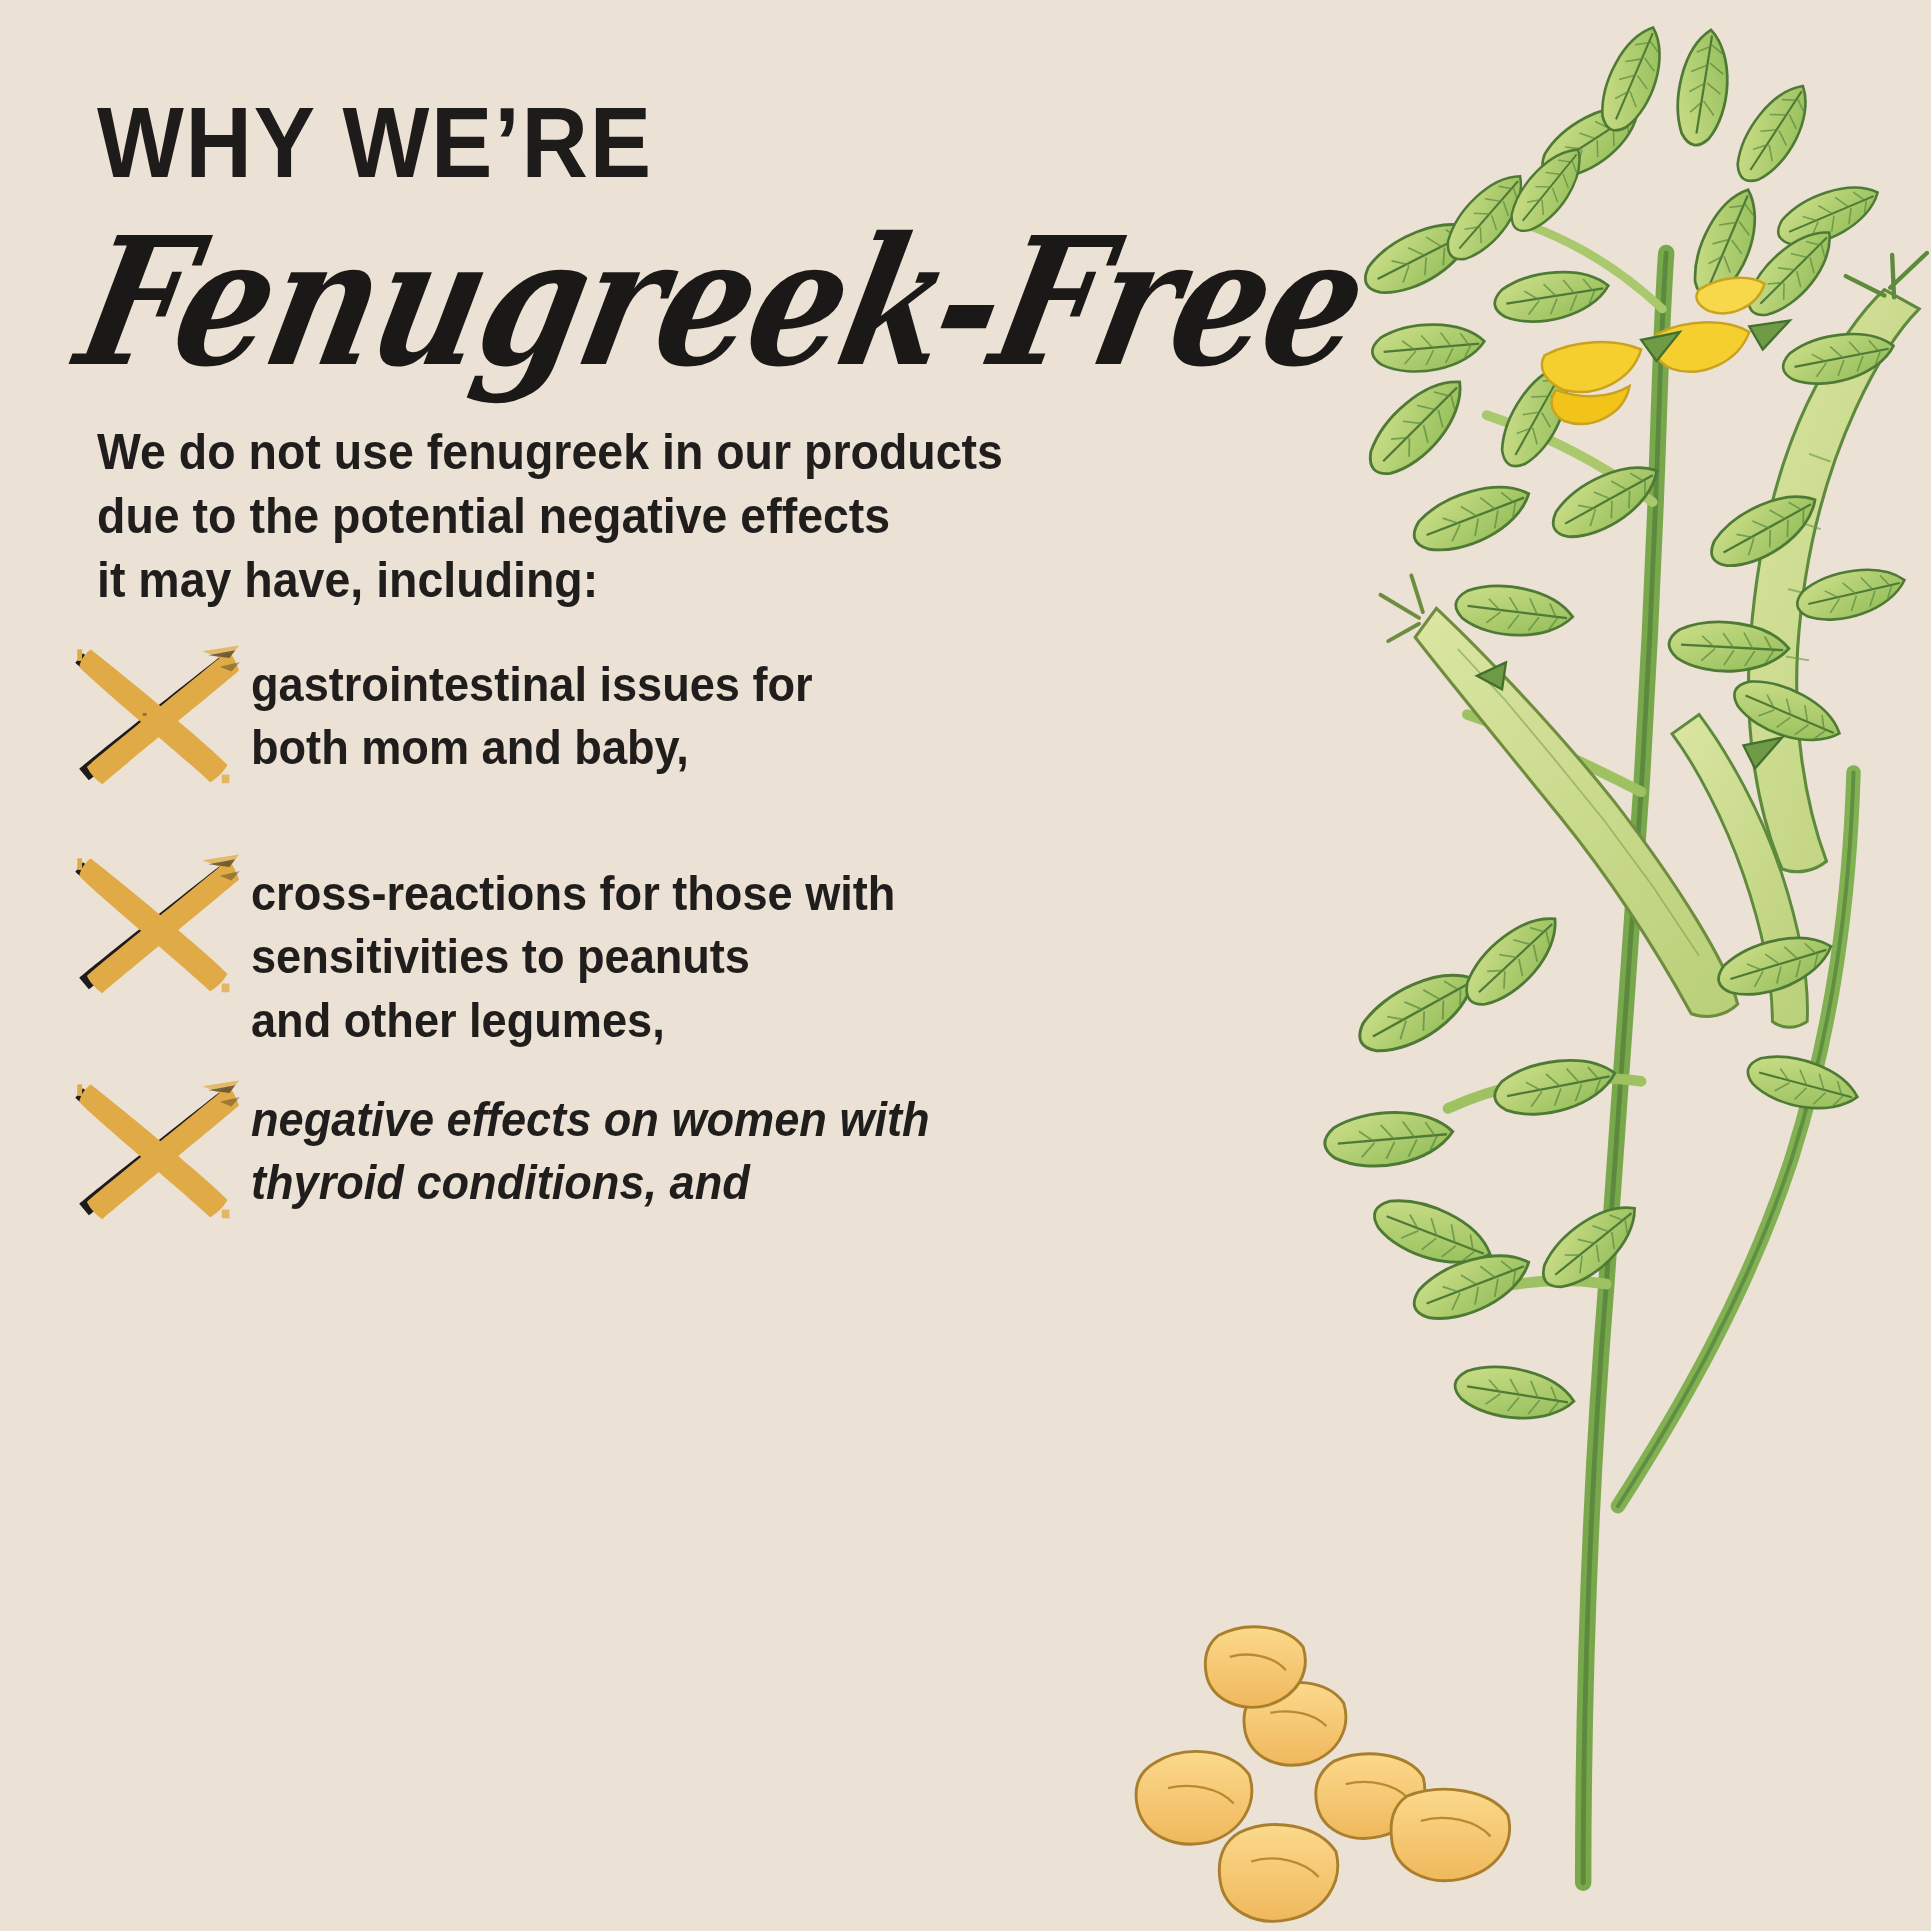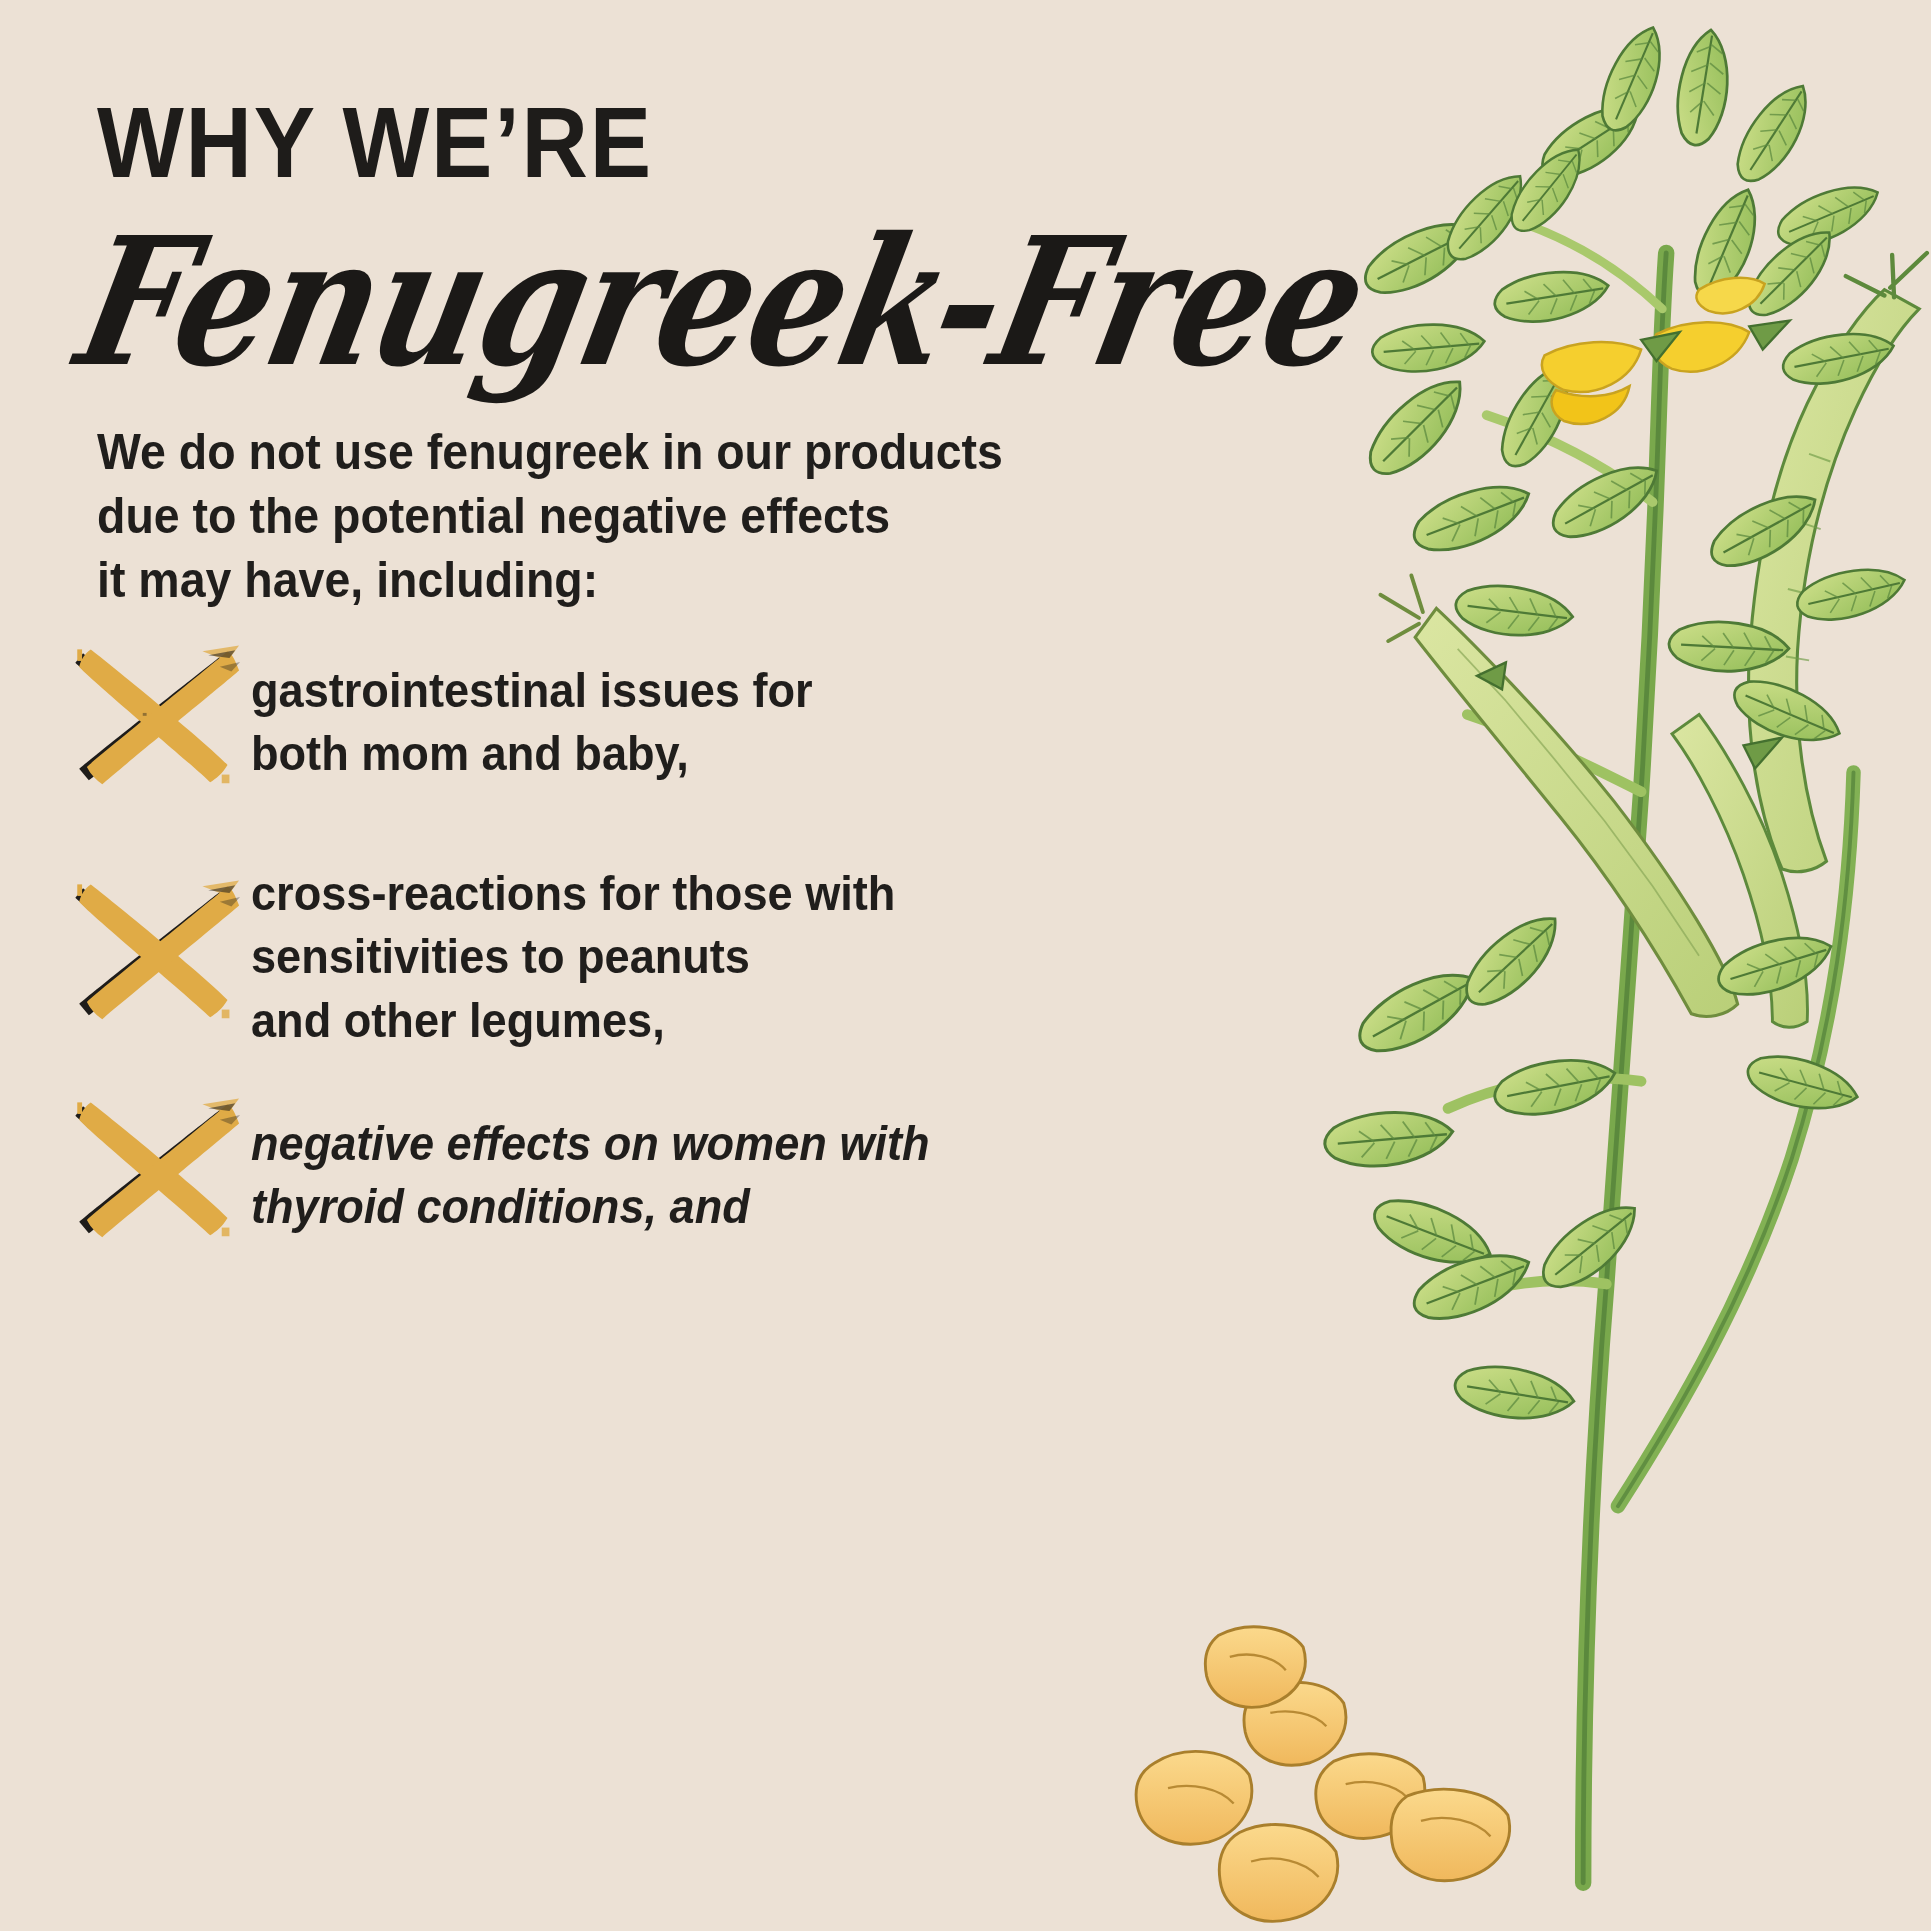--- a/index.html
+++ b/index.html
@@ -66,21 +66,21 @@
   
   .bullets {
     position: absolute;
     left: 58px;
     top: 632px;
     width: 966px;
   }
   .bullet {
     position: relative;
     display: flex;
-    align-items: center;
+    align-items: flex-start;
     margin-bottom: 46px;
     min-height: 154px;
   }
   .xmark {
     position: relative;
     flex: 0 0 auto;
     width: 183px;
     height: 159px;
     margin-right: 9.7px;
   }
@@ -92,21 +92,21 @@
     font-size: 48px;
     line-height: 1.32;
     color: #201e1c;
     padding-top: 21px;
     transform: scaleX(0.94);
     transform-origin: left top;
   }
   .bullet-text div { white-space: nowrap; }
 
   .b1 { margin-bottom: 50px; }
-  .b2 { margin-bottom: 33px; }
+  .b2 { margin-bottom: 15px; }
   .b3 { margin-bottom: 50px; font-style: italic; }
 
   
   .plant {
     position: absolute;
     right: 0;
     top: 0;
     width: 966px;
     height: 1931px;
     pointer-events: none;

